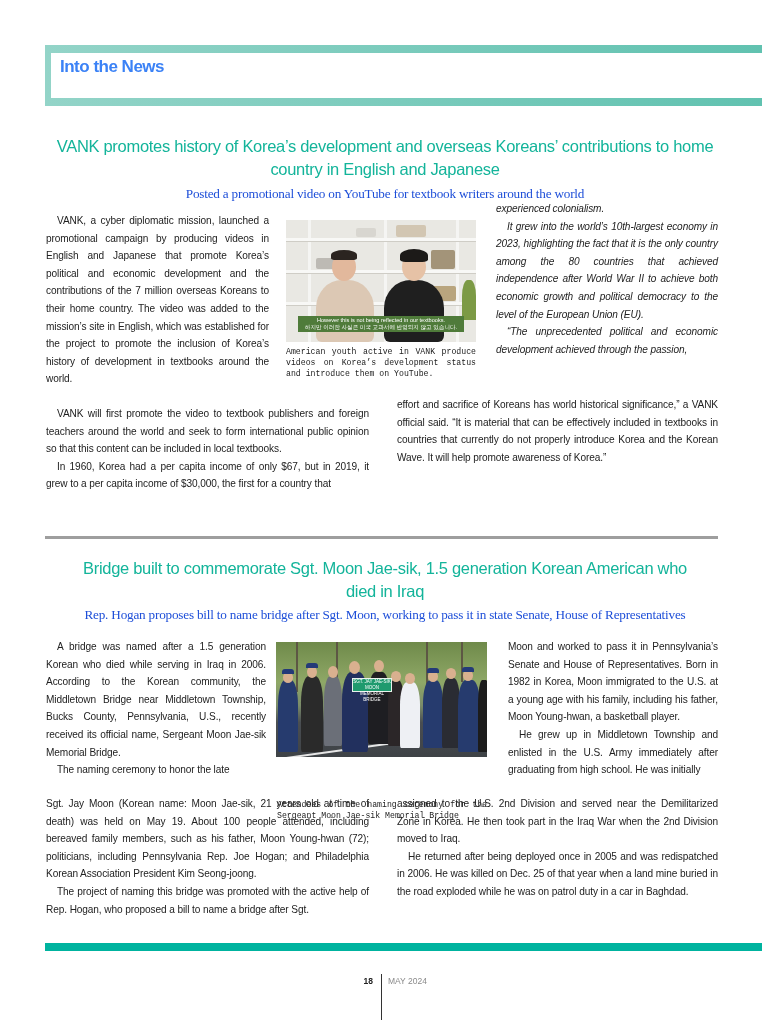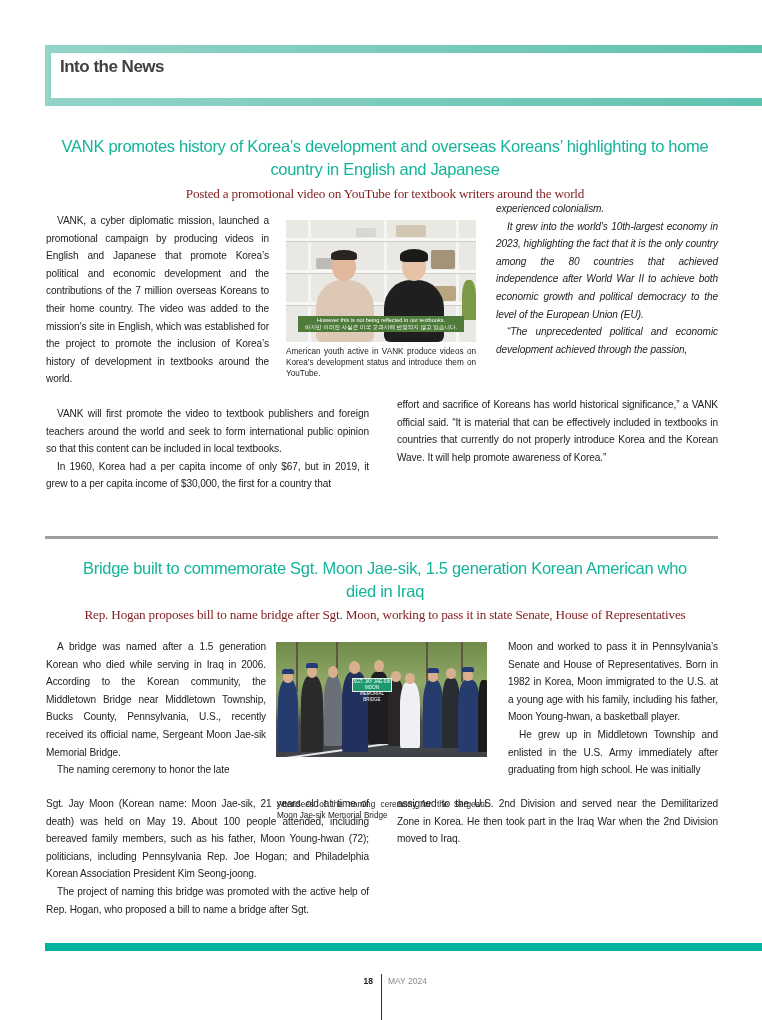--- a/index.html
+++ b/index.html
@@ -9,42 +9,42 @@
   .section-header {
     position: absolute; left: 45px; top: 45px; width: 717px; height: 61px;
     background: linear-gradient(90deg, #93d4c8 0%, #61c2b0 100%);
   }
   .section-header .inner {
     position: absolute; left: 6px; top: 8px; right: 0; bottom: 8px;
     background: #fff;
   }
   .section-header .title {
     position: absolute; left: 9px; top: 4px;
-    font-size: 17px; font-weight: bold; color: #404040; letter-spacing: -0.5px;
+    font-size: 17px; font-weight: bold; color: #3b82f6; letter-spacing: -0.5px;
   }
 
   .headline {
     position: absolute; left: 40px; width: 690px; text-align: center;
     color: #13b49a; font-size: 16.5px; line-height: 23px; letter-spacing: -0.3px;
   }
   .subhead {
     position: absolute; left: 40px; width: 690px; text-align: center;
-    font-family: "Liberation Serif", serif; font-size: 13.2px; color: #7f1d1d; letter-spacing: -0.2px;
+    font-family: "Liberation Serif", serif; font-size: 13.2px; color: #1d4ed8; letter-spacing: -0.2px;
   }
 
   .text {
     position: absolute; font-size: 10.1px; line-height: 17.6px; color: #222;
     text-align: justify; letter-spacing: -0.1px;
   }
   .text p { text-indent: 11px; }
   .text p.noindent { text-indent: 0; }
 
   .photo { position: absolute; overflow: hidden; }
   .caption {
-    position: absolute; font-size: 8.2px; line-height: 11px; color: #222; text-align: justify;
+    position: absolute; font-size: 8.2px; line-height: 11px; color: #222; text-align: justify; font-family: Liberation Mono, monospace;
   }
 
   
   .photo1 { background: #e9e8e3; }
   .shelf { position: absolute; left: 0; right: 0; height: 3px; background: #f8f8f6; box-shadow: 0 1px 0 #cfcdc6; }
   .post { position: absolute; top: 0; bottom: 0; width: 3px; background: #f5f5f3; }
   .item { position: absolute; border-radius: 2px; }
   .person { position: absolute; border-radius: 45% 45% 10% 10%; }
   .head { position: absolute; border-radius: 50%; }
   .subtitle-bar {
@@ -75,21 +75,21 @@
 </head>
 <body>
 
 <div class="section-header">
   <div class="inner">
     <div class="title">Into the News</div>
   </div>
 </div>
 
 <div class="headline" style="top:135px;">
-  <div>VANK promotes history of Korea’s development and overseas Koreans’ highlighting to home</div>
+  <div>VANK promotes history of Korea’s development and overseas Koreans’ contributions to home</div>
   <div>country in English and Japanese</div>
 </div>
 <div class="subhead" style="top:186px;">Posted a promotional video on YouTube for textbook writers around the world</div>
 
 <div class="text" style="left:46px; top:212px; width:223px;">
   <p>VANK, a cyber diplomatic mission, launched a promotional campaign by producing videos in English and Japanese that promote Korea’s political and economic development and the contributions of the 7 million overseas Koreans to their home country. The video was added to the mission’s site in English, which was established for the project to promote the inclusion of Korea’s history of development in textbooks around the world.</p>
 </div>
 
 <div class="photo photo1" style="left:286px; top:220px; width:190px; height:122px;">
   <div class="post" style="left:22px;"></div>
@@ -186,19 +186,20 @@
   <p>He grew up in Middletown Township and enlisted in the U.S. Army immediately after graduating from high school. He was initially</p>
 </div>
 
 <div class="text" style="left:46px; top:795px; width:323px;">
   <p class="noindent">Sgt. Jay Moon (Korean name: Moon Jae-sik, 21 years old at time of death) was held on May 19. About 100 people attended, including bereaved family members, such as his father, Moon Young-hwan (72); politicians, including Pennsylvania Rep. Joe Hogan; and Philadelphia Korean Association President Kim Seong-joong.</p>
   <p>The project of naming this bridge was promoted with the active help of Rep. Hogan, who proposed a bill to name a bridge after Sgt.</p>
 </div>
 
 <div class="text" style="left:397px; top:795px; width:321px;">
   <p class="noindent">assigned to the U.S. 2nd Division and served near the Demilitarized Zone in Korea. He then took part in the Iraq War when the 2nd Division moved to Iraq.</p>
+  <p>He returned after being deployed once in 2005 and was redispatched in 2006. He was killed on Dec. 25 of that year when a land mine buried in the road exploded while he was on patrol duty in a car in Baghdad.</p>
 </div>
 
 <div class="bottom-bar"></div>
 
 <div class="footer-num">18</div>
 <div class="footer-sep"></div>
 <div class="footer-date">MAY 2024</div>
 
 </body></html>

